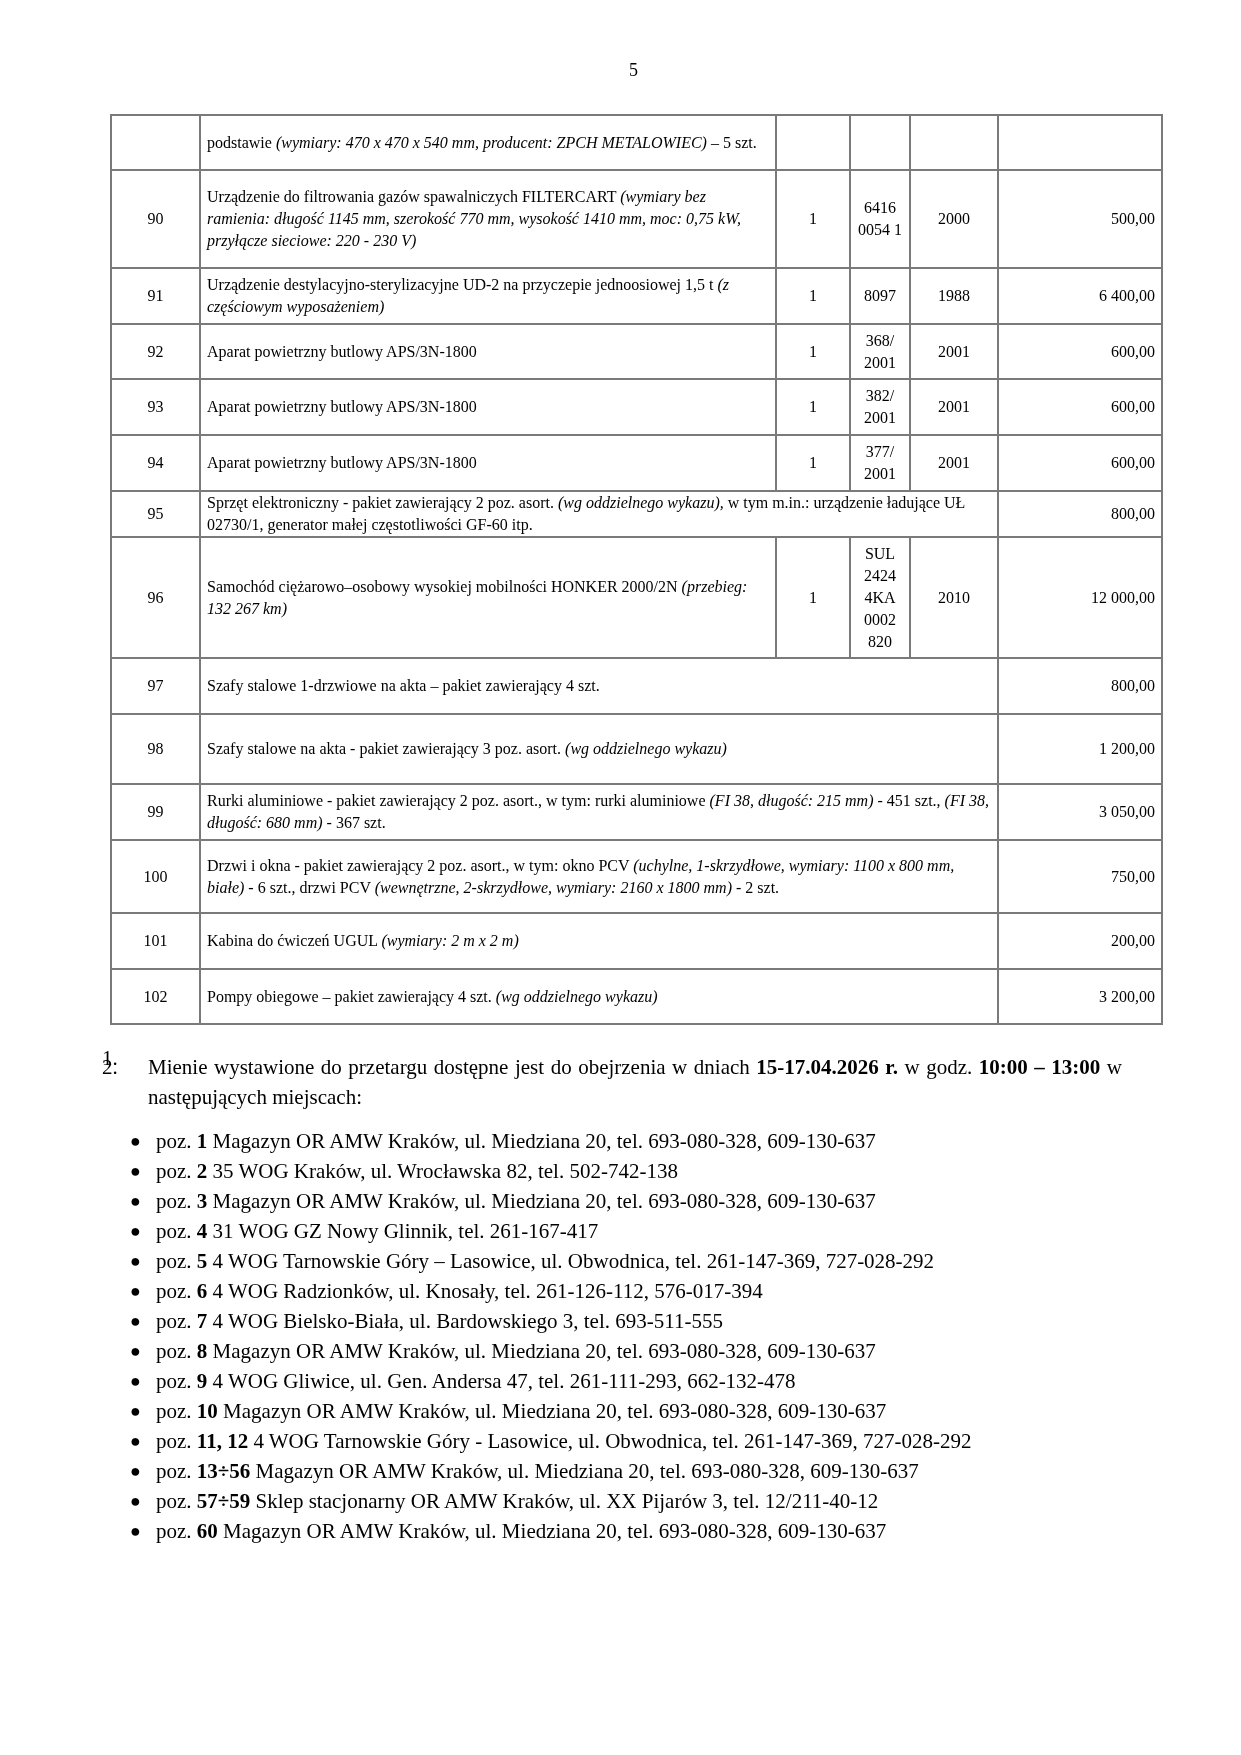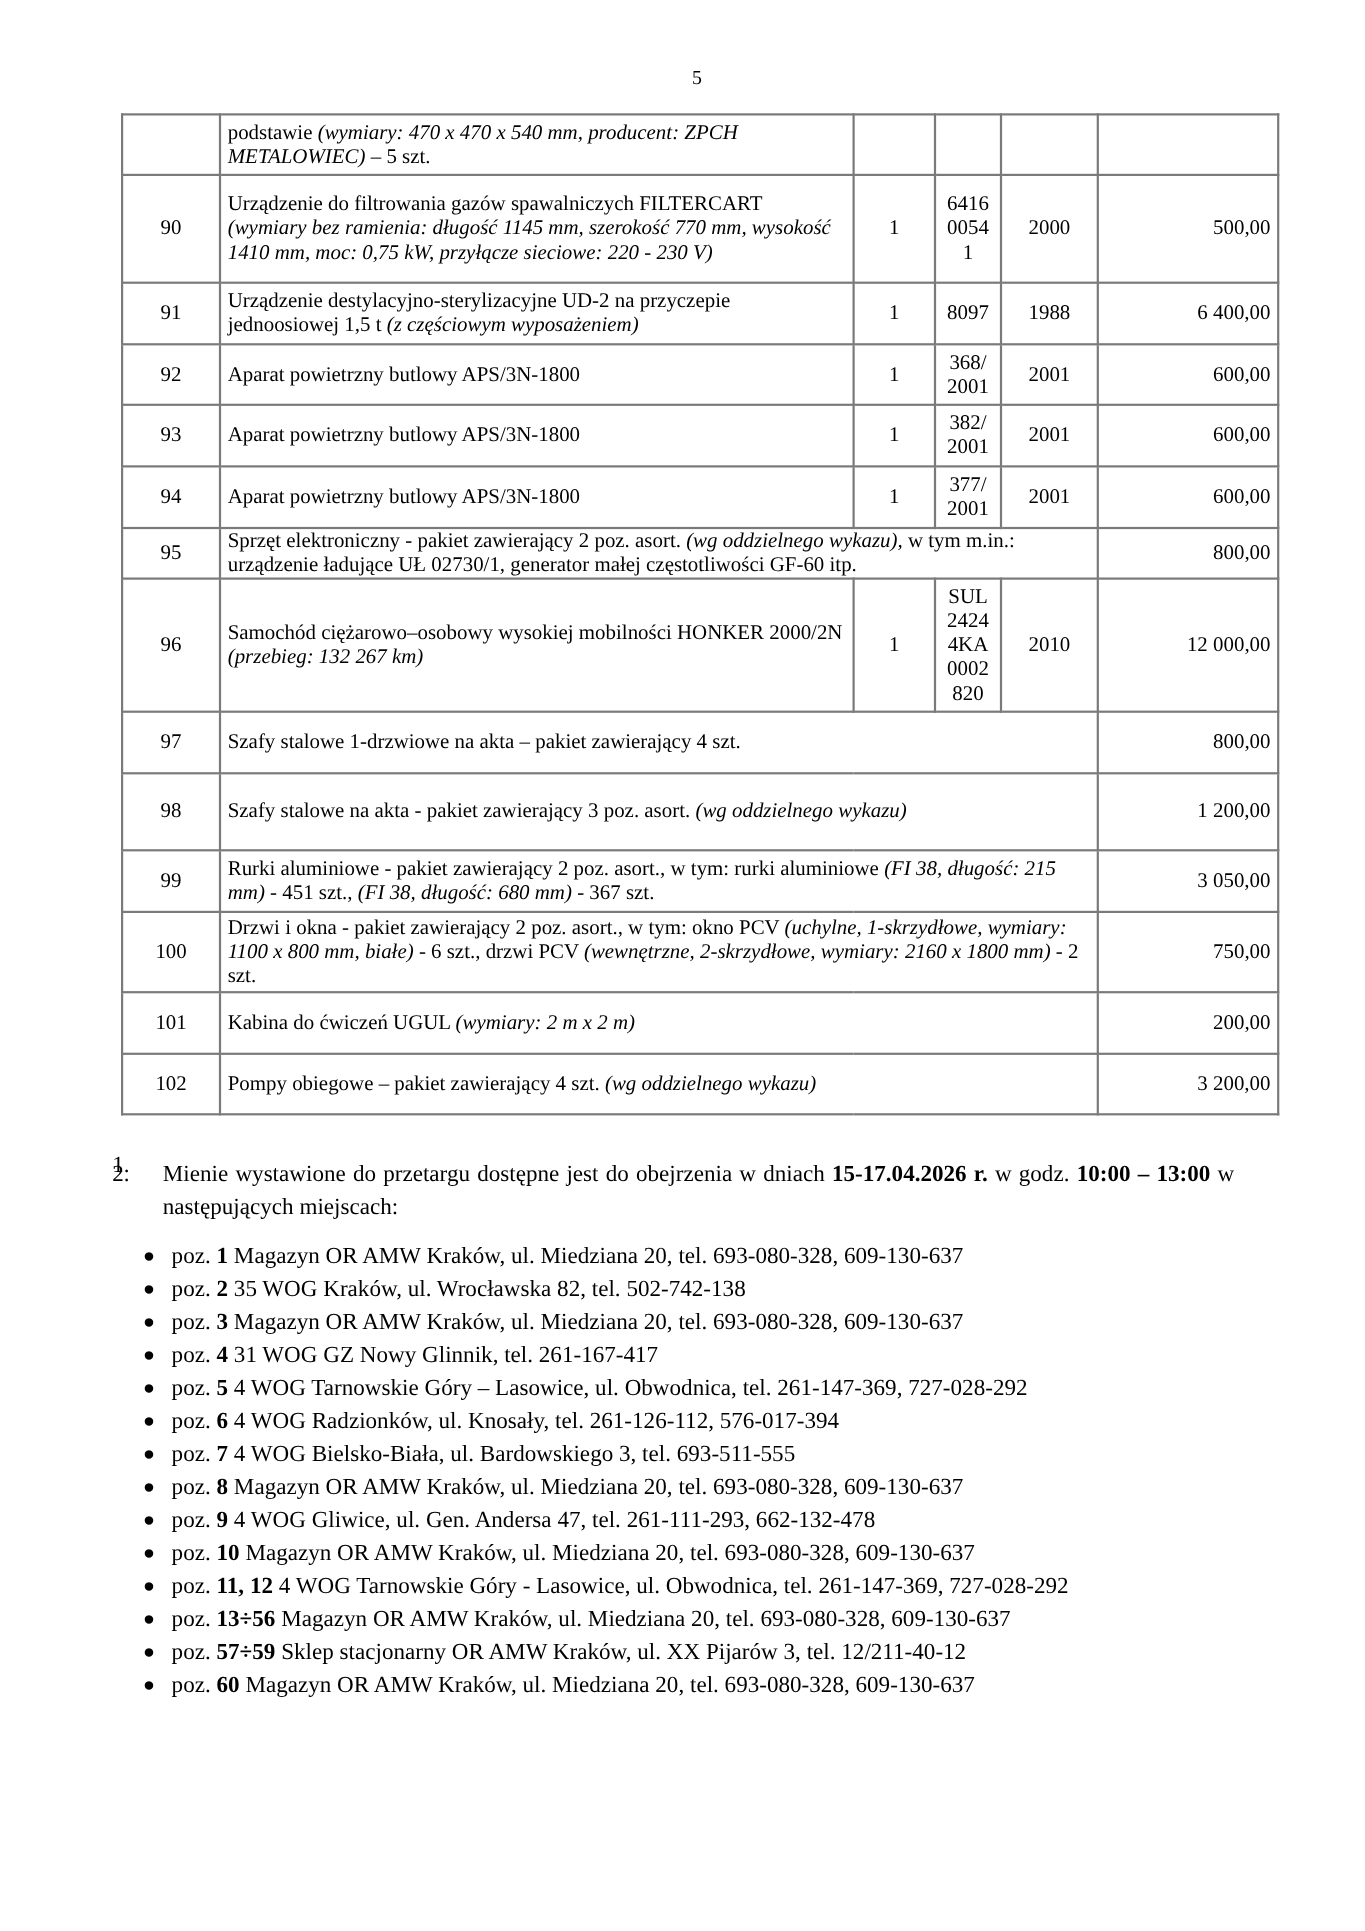--- a/index.html
+++ b/index.html
@@ -1,20 +1,20 @@
 <!DOCTYPE html>
 <html><head>
 <meta charset="utf-8">
 <style>
   html, body { margin: 0; padding: 0; background: #ffffff; }
   body { width: 1241px; height: 1755px; position: relative; overflow: hidden;
          font-family: "Liberation Serif", "DejaVu Serif", serif; color: #000; }
   .page-num { position: absolute; left: 629px; top: 60px; font-size: 18px; }
-  table.inv { position: absolute; left: 110px; top: 103px; width: 1051px;
-              border-collapse: collapse; table-layout: fixed; font-size: 19px; line-height: 22px; }
+  table.inv { position: absolute; left: 110px; top: 114px; width: 1051px;
+              border-collapse: collapse; table-layout: fixed; font-size: 16px; line-height: 22px; }
   table.inv td { border: 2px solid #7a7a7a; padding: 0 6px; vertical-align: middle; }
   td.lp { text-align: center; }
   td.qty, td.inv-no, td.year { text-align: center; }
   td.inv-no { padding: 0 2px; line-height: 22px; }
   td.price { text-align: right; padding-right: 5px; }
   td.desc { text-align: left; }
   .it { font-style: italic; }
   ol.notes { position: absolute; left: 100px; top: 1043px; width: 1022px; margin: 0; padding: 0;
              list-style: none; font-size: 21px; line-height: 30px; }
   ol.notes > li { position: relative; padding-left: 48px; margin-bottom: 9px; text-align: justify; }

